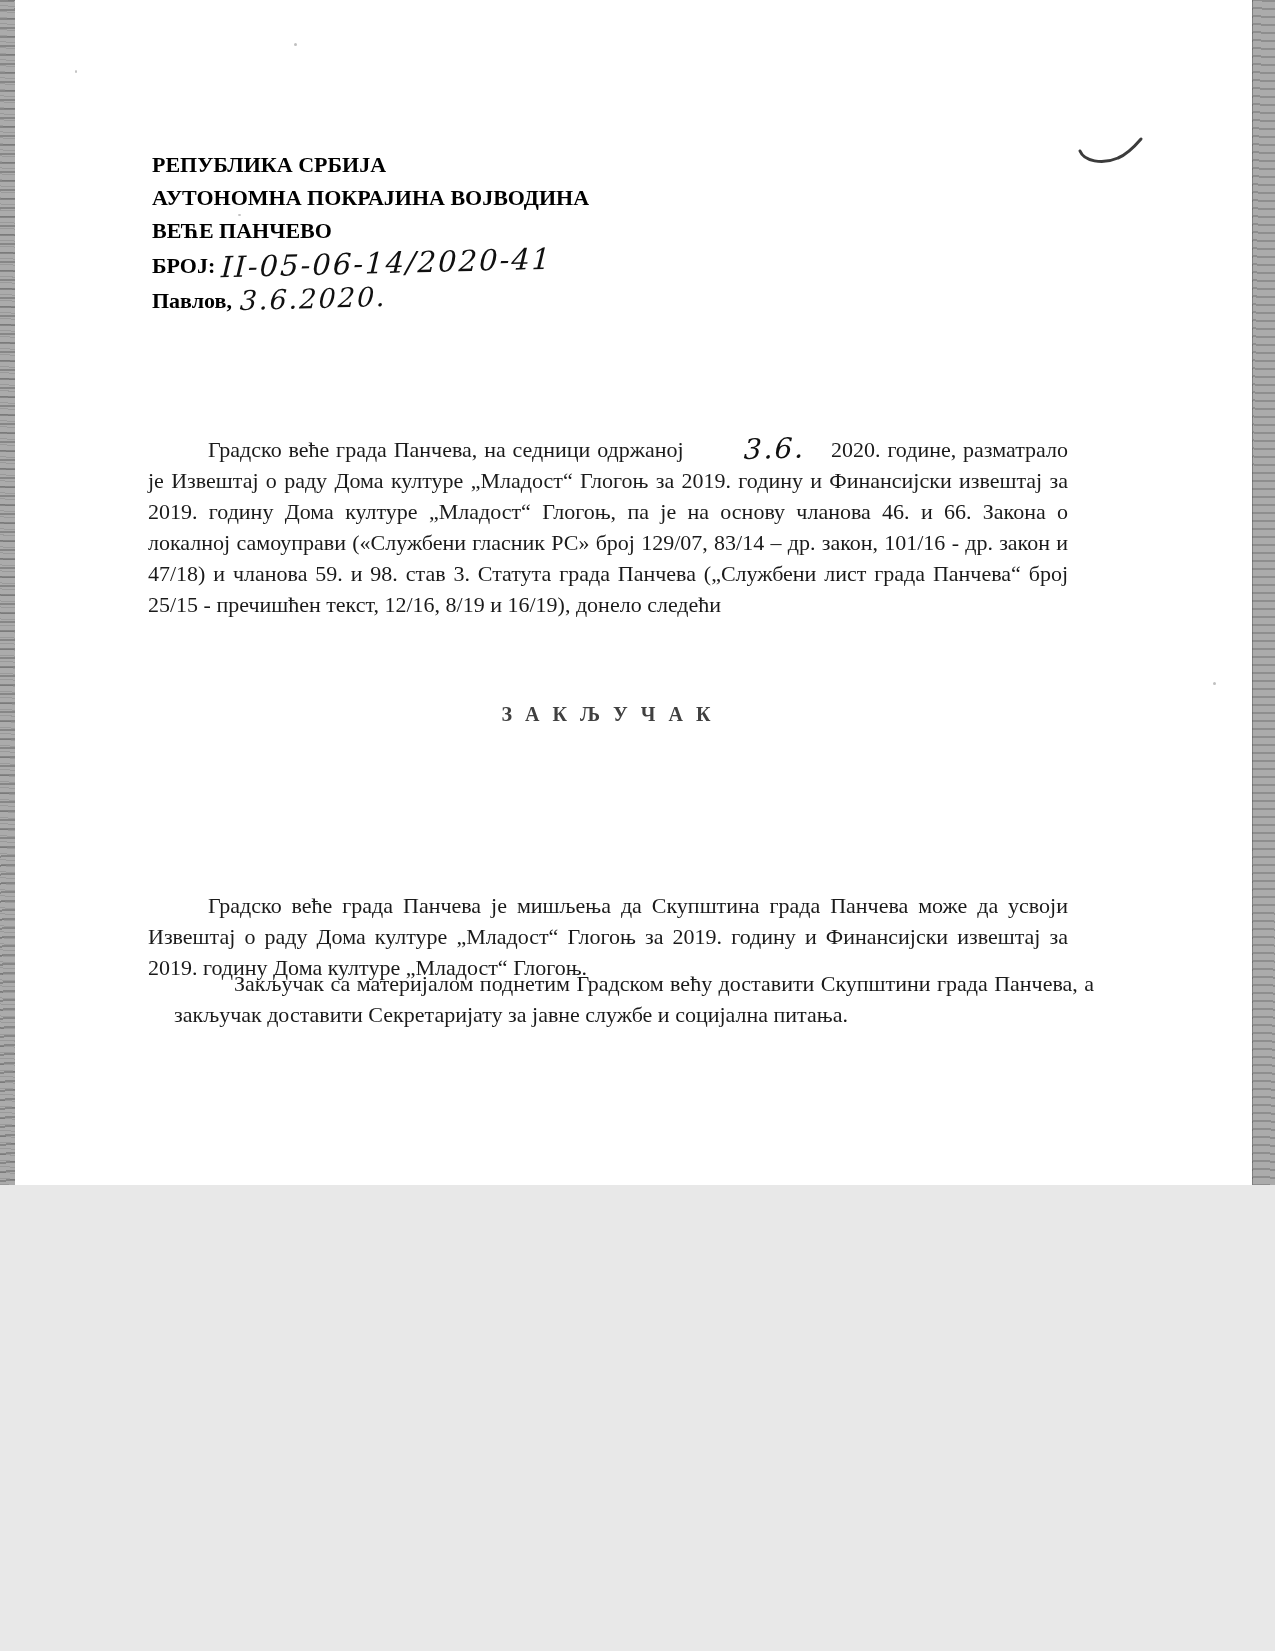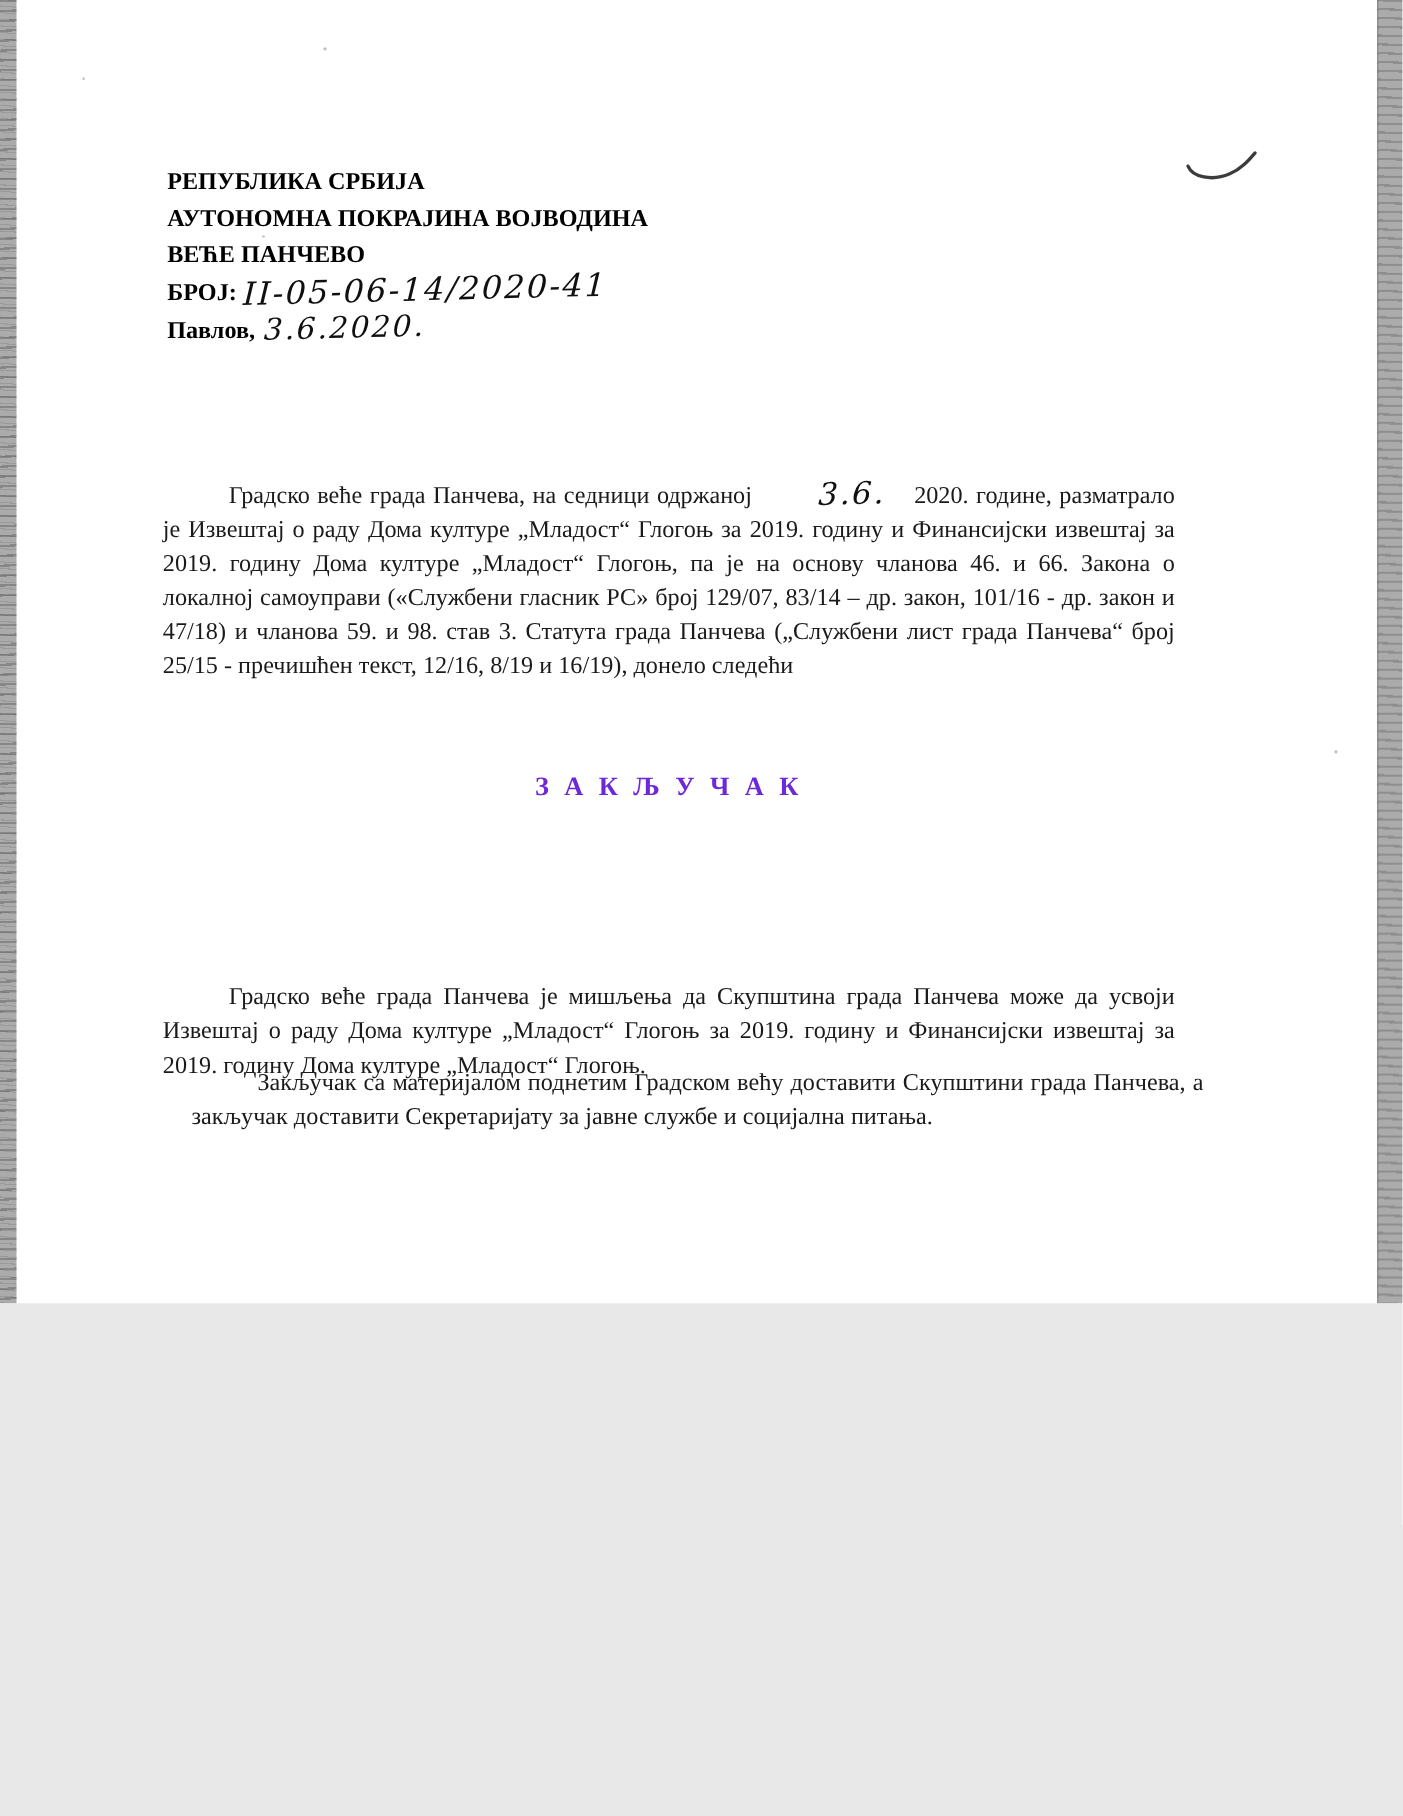--- a/index.html
+++ b/index.html
@@ -46,21 +46,21 @@
     position:absolute;left:148px;width:920px;
     font-size:22px;line-height:31px;
     text-align:justify;text-indent:60px;
   }
   .para-intro{top:412px;}
   .para-opinion{top:868px;}
   .para-delivery{top:946px;margin-left:26px;}
 
   .doc-title{
     position:absolute;left:148px;top:703px;width:920px;
-    text-align:center;font-weight:bold;font-size:24px;color:#6d28d9;
+    text-align:center;font-weight:bold;font-size:20px;color:#404040;
     letter-spacing:4px;white-space:nowrap;
   }
 
   
   .sign-block{
     position:absolute;left:600px;top:1240px;width:500px;
     text-align:center;font-weight:bold;color:#4d7c0f;
     font-size:23px;line-height:30px;z-index:2;
   }
   .stamp-svg{position:absolute;left:596px;top:1190px;z-index:3;}

